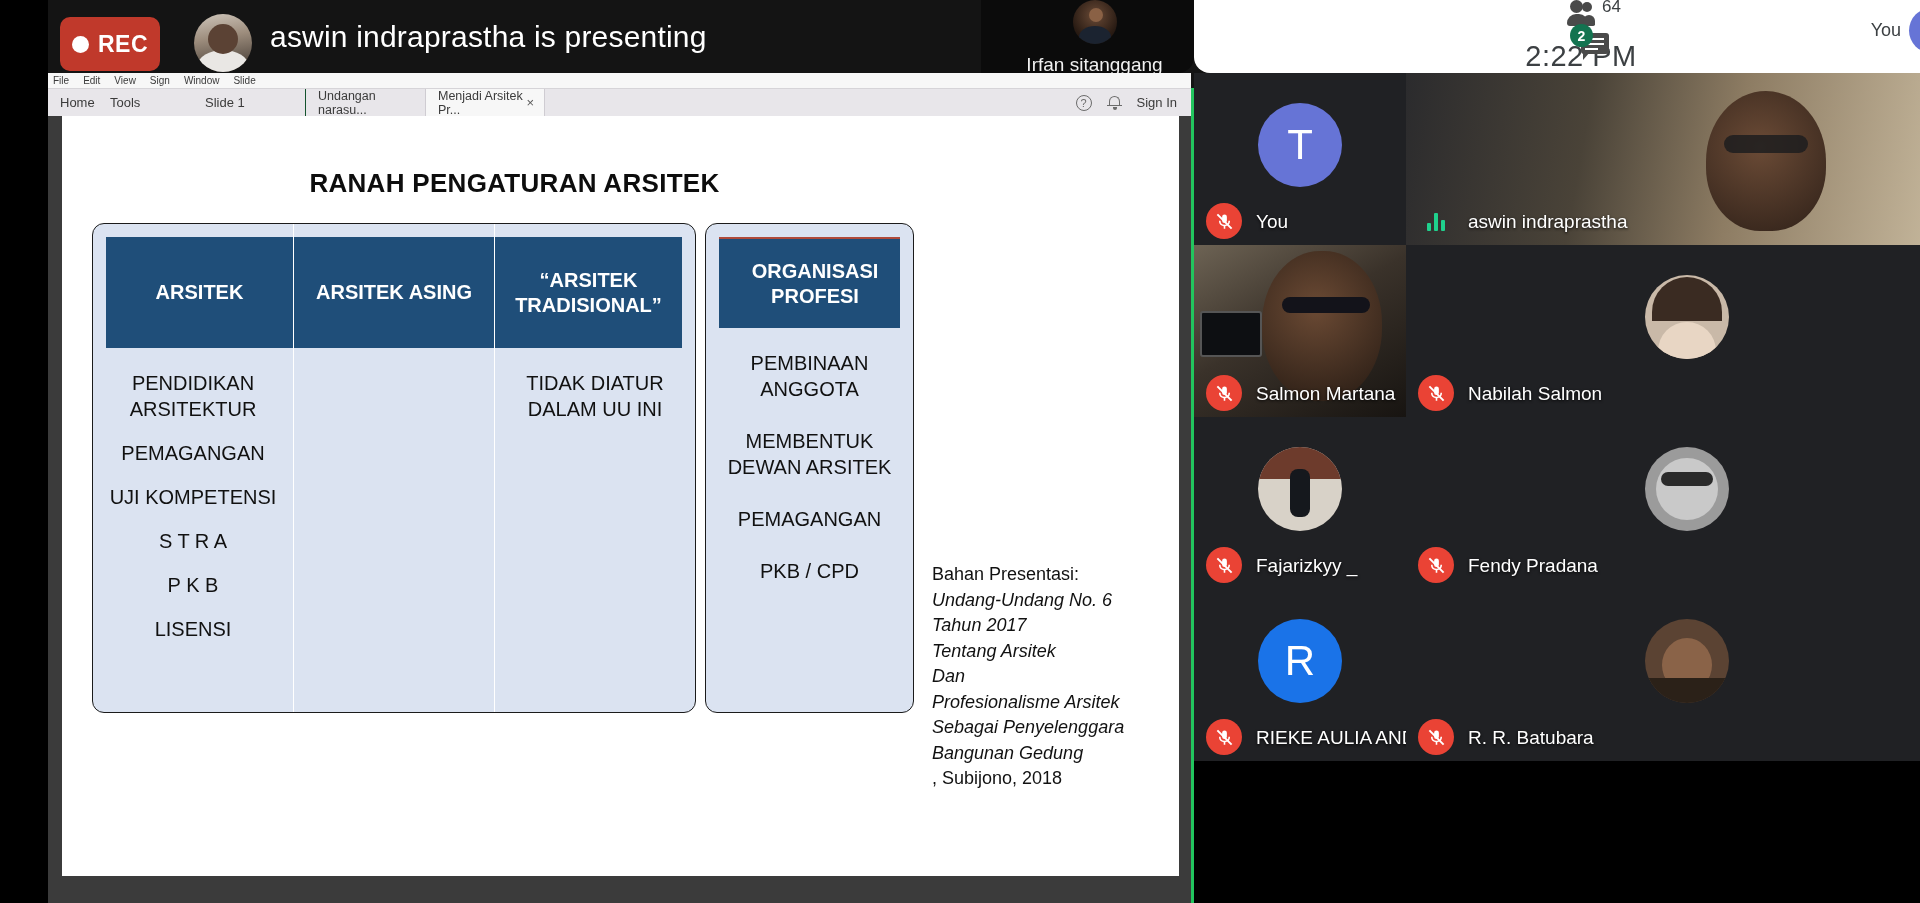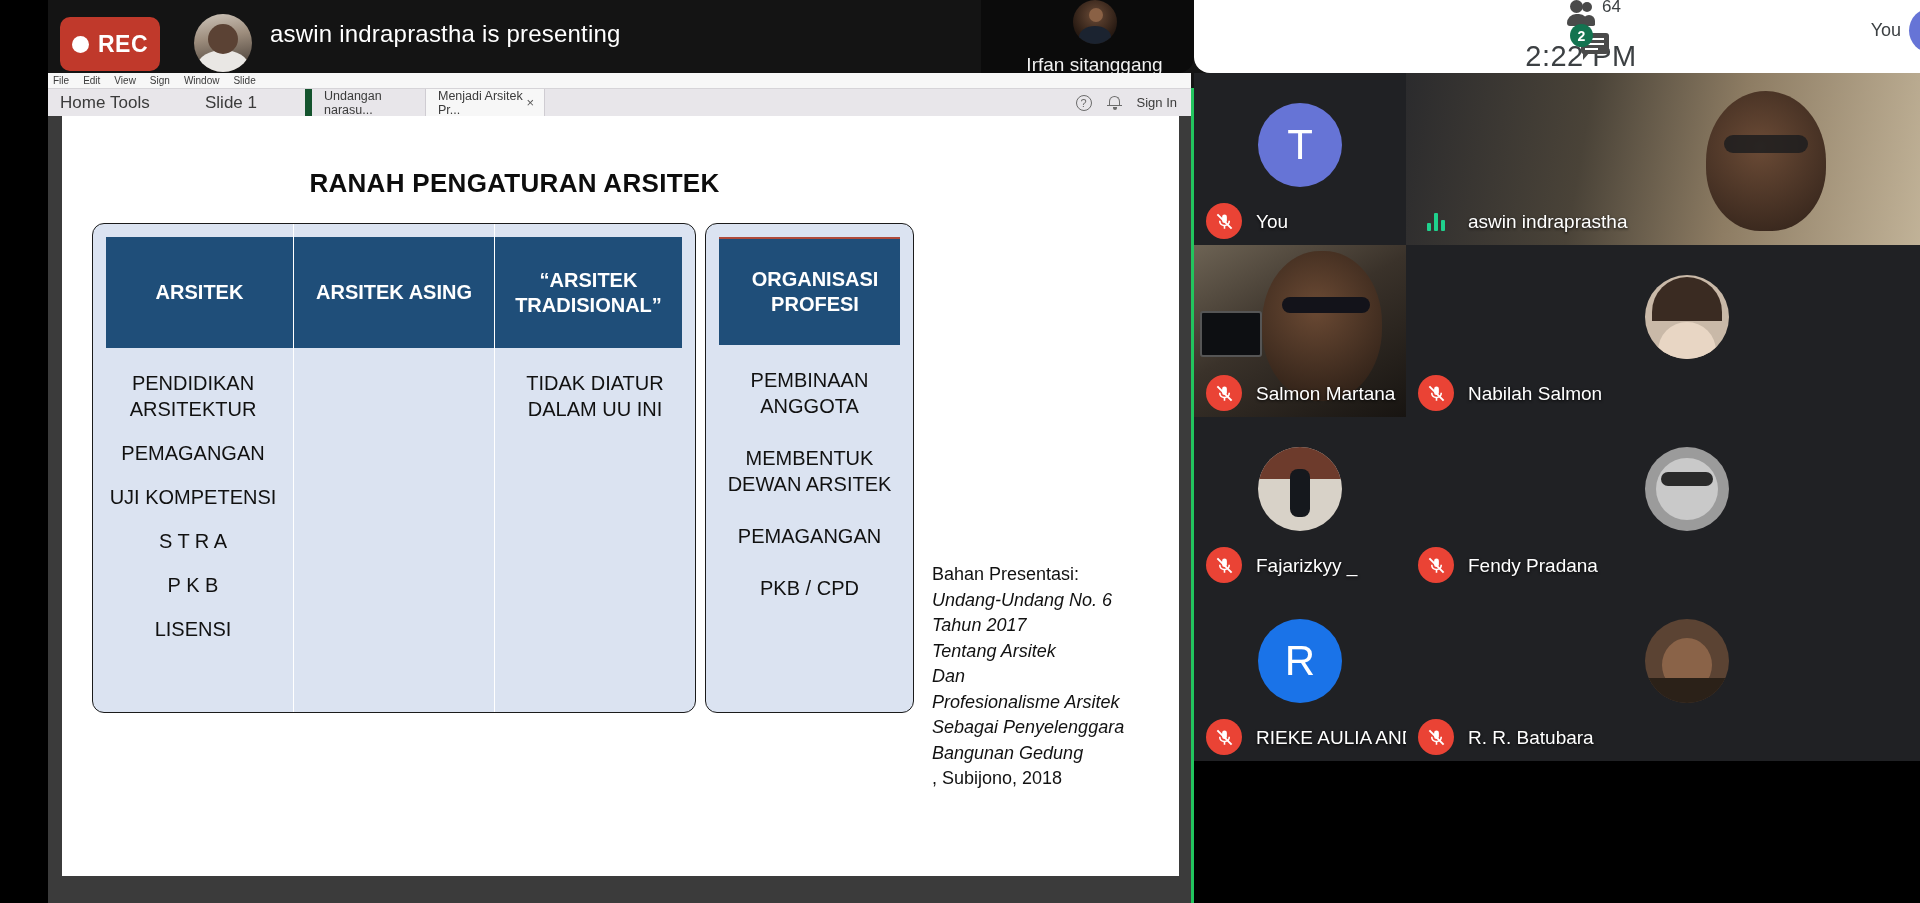--- a/index.html
+++ b/index.html
@@ -34,21 +34,21 @@
   .presenter-avatar::after{
     content:""; position:absolute; left:14px; top:10px; width:30px; height:30px;
     border-radius:50%; background:#5b4234;
   }
   .presenter-avatar::before{
     content:""; position:absolute; left:4px; bottom:-8px; width:50px; height:30px;
     border-radius:50% 50% 0 0; background:#e9e7e4;
   }
   .presenting-text {
     position: absolute; left: 222px; top: 20px;
-    color: #fff; font-size: 24px; letter-spacing: .2px;
+    color: #fff; font-size: 30px; letter-spacing: .2px;
   }
 
   .speaker-chip {
     position: absolute; left: 933px; top: 0; width: 213px; height: 73px;
     background: #0b0b0b; border-bottom-right-radius: 16px;
     display:flex; align-items:center; gap:10px; padding-left: 14px; flex-direction: column;
   }
   .speaker-chip .sc-ava {
     width: 44px; height: 44px; border-radius: 50%; flex:none;
     background: radial-gradient(circle at 50% 35%, #6a4a36 0%, #2a1c14 65%, #120c08 100%);
@@ -105,25 +105,25 @@
   }
 
   
   .acrobat { position:absolute; left:0; top:73px; width:1143px; height:830px; background:#f7f7f7; }
   .menubar { height: 15px; background:#f7f7f7; display:flex; align-items:center;
              padding-left:5px; gap:14px; }
   .menubar span { font-size:10px; color:#3b3b3b; }
 
   .tabbar { height: 28px; background:#e8e6ea; display:flex; align-items:stretch;
             border-top:1px solid #d6d4d8; position:relative; }
-  .tb-item { display:flex; align-items:center; font-size:17px; color:#3b3b3b; }
+  .tb-item { display:flex; align-items:center; font-size:13px; color:#3b3b3b; }
   .tb-home { padding-left:12px; width:62px; }
   .tb-tools { width:95px; }
   .tb-slide { width:100px; }
-  .tb-doc { width:120px; border-left:7px solid #14532d; padding-left:12px; font-size:12.5px; }
+  .tb-doc { width:120px; border-left:1px solid #14532d; padding-left:12px; font-size:12.5px; }
   .tb-doc.active { background:#f7f7f7; border-left:1px solid #cfccd2; border-right:1px solid #cfccd2;
                    position:relative; }
   .tb-close { margin-left:auto; margin-right:10px; font-size:13px; color:#5a5a5a; }
   .tb-right { margin-left:auto; display:flex; align-items:center; gap:16px; padding-right:14px; }
   .ic-circle { width:16px;height:16px;border-radius:50%;border:1.4px solid #6b6b6b;
                font-size:11px;color:#6b6b6b;display:flex;align-items:center;justify-content:center; }
   .ic-bell { width:13px;height:14px;position:relative; }
   .ic-bell .bdome{ position:absolute;left:1px;top:0;width:11px;height:10px;
                    border:1.4px solid #6b6b6b;border-bottom:none;border-radius:6px 6px 0 0;}
   .ic-bell .bbase{ position:absolute;left:-1px;top:9px;width:15px;height:1.6px;background:#6b6b6b;}
@@ -157,21 +157,21 @@
   .col-body { flex:1; padding:22px 8px 0 8px; display:flex; flex-direction:column;
               align-items:center; gap:18px; }
   .cell { font-size:20px; color:#111; text-align:center; line-height:26px; }
   .cell.bold { font-weight:normal; }
 
   .tbl-right {
     position:absolute; left:643px; top:107px; width:209px; height:490px;
     background:#dbe3f1; border:1.6px solid #1b1b1b; border-radius:12px; overflow:hidden;
   }
   .tr-hd {
-    margin:13px 13px 0 13px; height:108px; background:#1f4e79; color:#fff;
+    margin:13px 13px 0 13px; height:91px; background:#1f4e79; color:#fff;
     font-size:20px; font-weight:bold; display:flex; align-items:center;
     justify-content:center; text-align:center; line-height:25px;
     border-top:2px solid #b04a3a;
     padding-left:11px;
   }
   .tr-body { padding:22px 8px 0 8px; display:flex; flex-direction:column;
              align-items:center; gap:26px; }
 
   .ref-block {
     position:absolute; left:870px; top:446px; width:220px;

